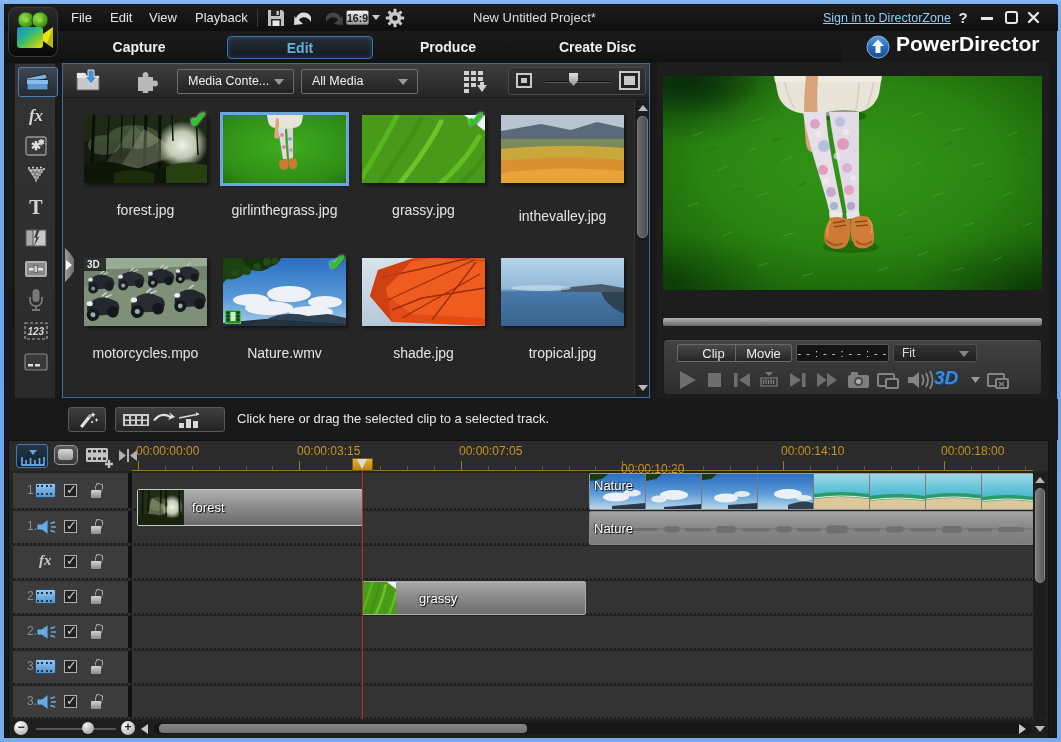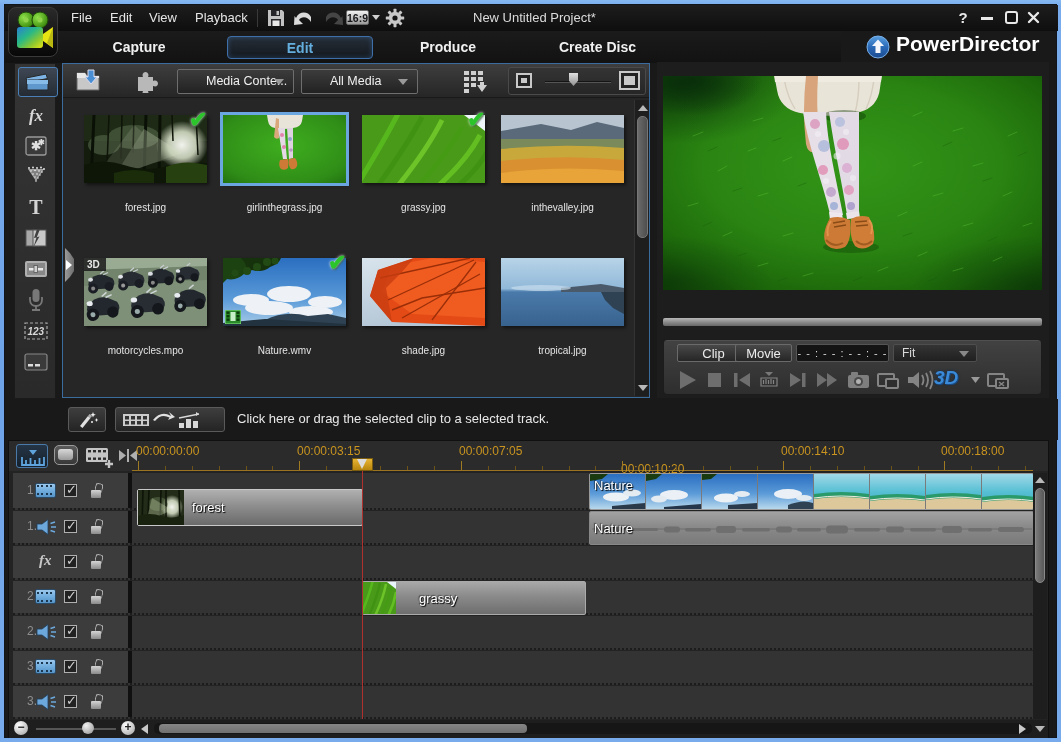--- a/index.html
+++ b/index.html
@@ -18,30 +18,30 @@
 #tabedit { position:absolute; left:222px; top:5px; width:146px; height:23px; line-height:23px; text-align:center; color:#64aede; font-size:14px; font-weight:bold; background:linear-gradient(#252e38,#15191f); border:1px solid #3f6fa8; border-radius:4px; box-shadow:0 0 5px rgba(70,130,200,0.4) inset; }
 
 #applogo { position:absolute; left:3px; top:2px; width:50px; height:50px; background:linear-gradient(#2a2a2a,#080808); border:1px solid #3a3a3a; border-radius:8px; }
 
 #sidebar { position:absolute; left:9px; top:58px; width:42px; height:336px; background:linear-gradient(180deg,#343434,#2a2a2a); border:1px solid #1a1a1a; }
 .sideic { position:absolute; left:0; width:42px; height:24px; text-align:center; display:flex; align-items:center; justify-content:center; }
 
 #mediapanel { position:absolute; left:57px; top:58px; width:588px; height:335px; border:1px solid #3c6c9e; background:#252525; }
 #mediatoolbar { position:absolute; left:0; top:0; width:100%; height:34px; background:linear-gradient(#3e3e3e,#262626); border-bottom:1px solid #191919; }
 #library { position:absolute; left:0; top:35px; width:100%; height:298px; background:#262626; }
-.dd { position:absolute; top:5px; height:25px; background:linear-gradient(#3c3c3c,#222); border:1px solid #6e6e6e; border-radius:2px; color:#f0f0f0; font-size:12.5px; line-height:23px;padding-left:18px; }
+.dd { position:absolute; top:5px; height:25px; background:linear-gradient(#3c3c3c,#222); border:1px solid #6e6e6e; border-radius:2px; color:#f0f0f0; font-size:12.5px; line-height:23px; }
 .dd span { margin-left:10px; }
 .dd i { position:absolute; right:9px; top:9px; width:0; height:0; border-left:5px solid transparent; border-right:5px solid transparent; border-top:6px solid #999; }
 .thumb { position:absolute; width:123px; height:68px; background:#000; box-shadow:2px 2px 3px rgba(0,0,0,0.5); }
 .thumb.sel { outline:3px solid #6ca6e0; }
 .thumb svg { display:block; }
 .chk { position:absolute; right:-4px; top:-6px; width:22px; height:20px; background:
   radial-gradient(circle at 50% 50%, transparent 0, transparent 100%); }
 .chk::after { content:"✔"; position:absolute; left:0; top:-2px; font-size:22px; font-weight:bold; color:#2bc42b; text-shadow:0 0 3px #ffffff, 1px 1px 2px #0a3a0a; }
-.lbl { position:absolute; width:123px; text-align:center; color:#e4e4e4; font-size:10px; }
+.lbl { position:absolute; width:123px; text-align:center; color:#e4e4e4; font-size:14px; }
 .pbtn { position:absolute; top:4px; height:18px; background:linear-gradient(#484848,#262626); border:1px solid #6a6a6a; border-radius:2px; color:#ececec; font-size:13px; text-align:center; line-height:17px; }
 
 .tlab { position:absolute; top:3px; color:#c9941f; font-size:12px; }
 .trow { position:absolute; left:4px; width:1023px; background:#333333; border-bottom:2px dotted #1c1c1c; }
 .thead { position:absolute; left:0; top:0; width:119px; height:100%; background:#3c3c3c; border-right:4px solid #101010; }
 .tnum { position:absolute; left:14px; top:50%; margin-top:-8px; color:#8e8e8e; font-size:12px; }
 .vicon { position:absolute; left:22px; top:50%; margin-top:-8px; width:21px; height:15px; border:1px solid #2a4a66; border-radius:2px;
   background-image:repeating-linear-gradient(90deg,#1c3850 0 2px,rgba(0,0,0,0) 2px 4.4px),repeating-linear-gradient(90deg,#1c3850 0 2px,rgba(0,0,0,0) 2px 4.4px),linear-gradient(#9cc8ec,#74b0e0 45%,#5694c8);
   background-size:100% 2px,100% 2px,100% 100%; background-position:1px 1.5px,1px calc(100% - 1.5px),0 0; background-repeat:no-repeat; }
 .aicon { position:absolute; left:23px; top:50%; margin-top:-8px; width:22px; height:16px; }
@@ -100,20 +100,21 @@
           <rect x="15.8" y="8.5" width="3.4" height="3" rx="0.6"></rect>
           <rect x="8.5" y="0.8" width="3" height="3.4" rx="0.6" transform="rotate(45 10 10)"></rect>
           <rect x="8.5" y="15.8" width="3" height="3.4" rx="0.6" transform="rotate(45 10 10)"></rect>
           <rect x="0.8" y="8.5" width="3.4" height="3" rx="0.6" transform="rotate(45 10 10)"></rect>
           <rect x="15.8" y="8.5" width="3.4" height="3" rx="0.6" transform="rotate(45 10 10)"></rect>
         </g>
       </g>
       <circle cx="10" cy="10" r="2.6" fill="#141414"></circle>
     </svg>
     <span id="apptitle">New Untitled Project*</span>
+    <span id="signin">Sign in to DirectorZone</span>
     <span class="abs" style="left:951px;top:1px;width:14px;height:24px;color:#e8e8e8;font-size:15px;font-weight:bold;line-height:24px;text-align:center;">?</span>
     <span class="abs" style="left:976px;top:12px;width:12px;height:3px;background:#e8e8e8;"></span>
     <span class="abs" style="left:1000px;top:6px;width:13px;height:13px;border:2px solid #e8e8e8;border-radius:3px;background:#111;"></span>
     <svg class="abs" style="left:1022px;top:6px;" width="13" height="13" viewBox="0 0 13 13">
         <path d="M2 2 L11 11 M11 2 L2 11" stroke="#e8e8e8" stroke-width="2.4" stroke-linecap="round"></path>
       </svg>
   </div>
   <div id="tabbar">
     <span class="tab" style="left:79px;width:110px;">Capture</span>
     <div id="tabedit">Edit</div>
@@ -281,21 +282,21 @@
         <path d="M0 16 L40 9 L70 15 L96 7 L123 13 L123 26 L0 26 Z" fill="#5a6a7a"></path>
         <path d="M0 24 L123 24 L123 34 Q60 28 0 36 Z" fill="#7a8a5a"></path>
         <path d="M0 34 Q60 28 123 33 L123 46 Q60 40 0 48 Z" fill="#c8a83a"></path>
         <path d="M0 46 Q60 39 123 45 L123 68 L0 68 Z" fill="#d89030"></path>
         <path d="M0 58 Q60 50 123 56 L123 68 L0 68 Z" fill="#e8a438"></path>
       </svg>
         </div>
       <div class="lbl" style="left:21px;top:103px;">forest.jpg</div>
       <div class="lbl" style="left:160px;top:103px;">girlinthegrass.jpg</div>
       <div class="lbl" style="left:299px;top:103px;">grassy.jpg</div>
-      <div class="lbl" style="left:438px;top:103px;">inthevalley.jpg</div>
+      <div class="lbl" style="left:438px;top:109px;">inthevalley.jpg</div>
 
       <div class="thumb" style="left:21px;top:159px;">
           <svg width="123" height="68" viewBox="0 0 123 68" preserveAspectRatio="none">
         <rect width="123" height="68" fill="#7e9178"></rect>
         <rect width="123" height="12" fill="#9aab94"></rect>
         <path d="M0 12 L123 8 L123 22 L0 28 Z" fill="#72856c"></path>
         <g>
           <g transform="translate(2,14) rotate(-4)">
                 <path d="M2 10 Q8 2 18 4 L26 8 Q30 14 24 18 L6 18 Q0 16 2 10 Z" fill="#23282e"></path>
                 <circle cx="6" cy="17" r="5" fill="#1a1e24"></circle>

